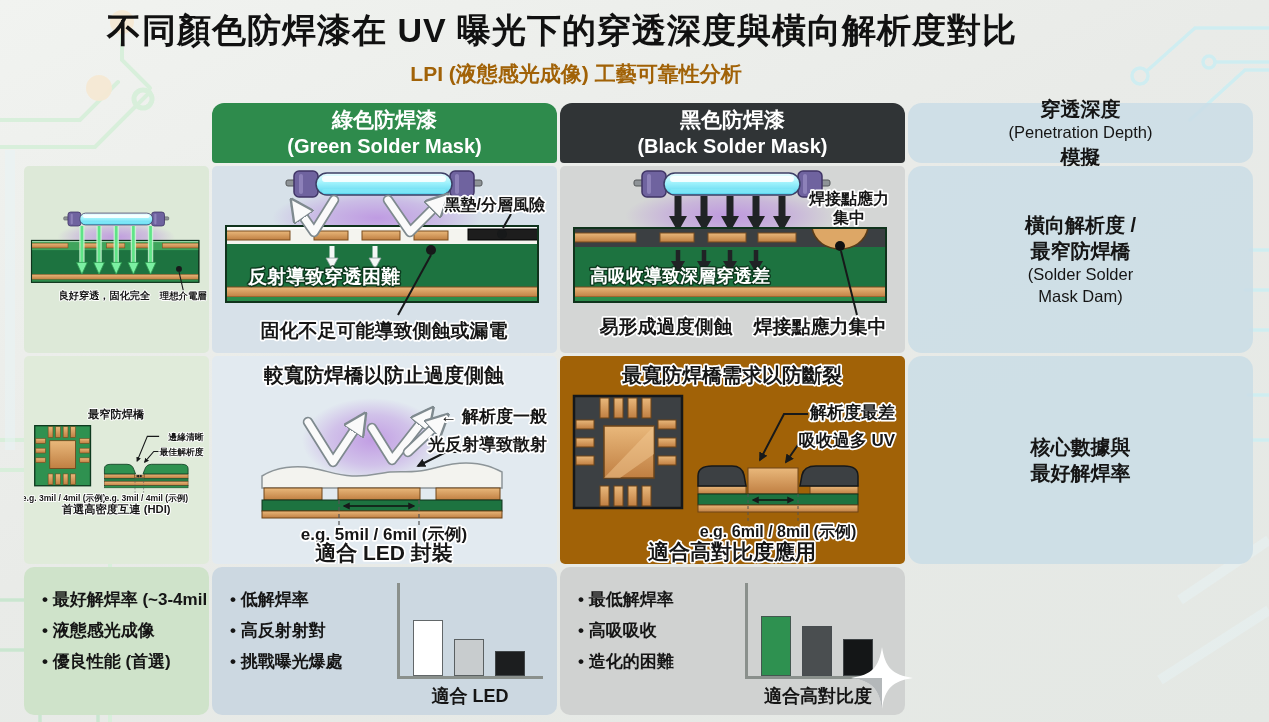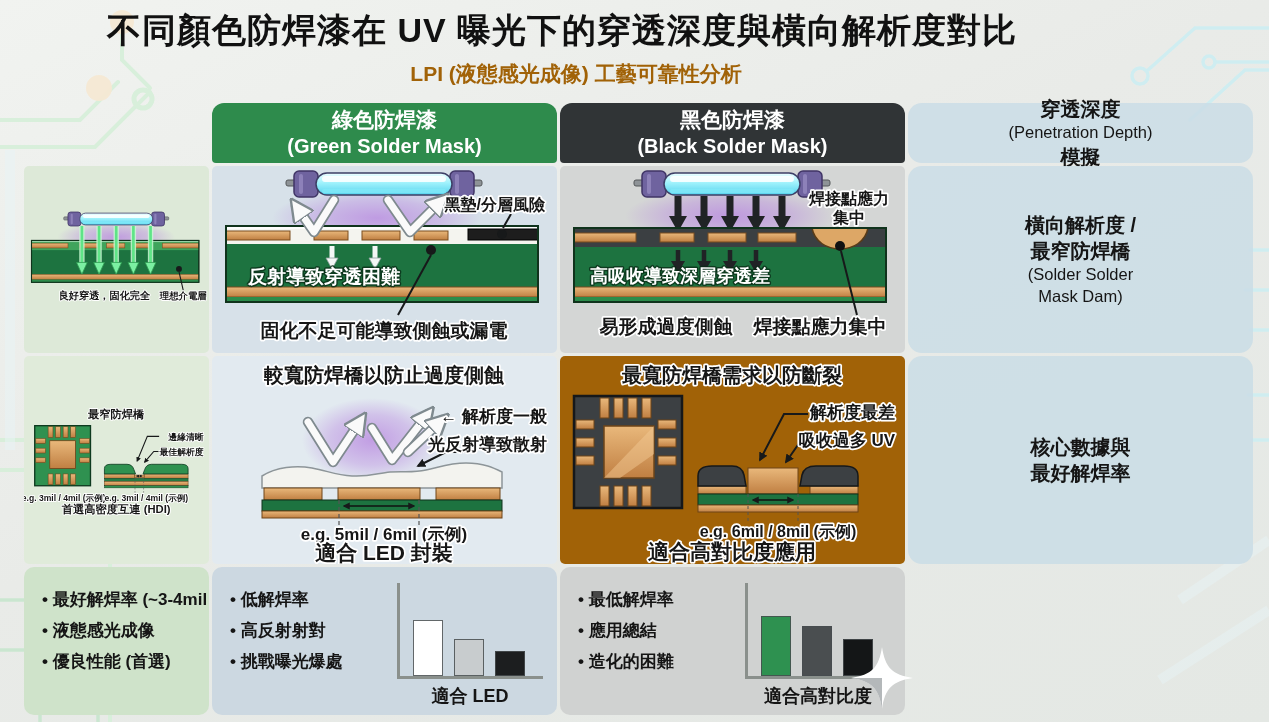--- a/index.html
+++ b/index.html
@@ -460,21 +460,21 @@
         <div class="bar" style="height: 37px; background-color: rgb(200, 204, 206);"></div>
         <div class="bar" style="height: 25px; background-color: rgb(28, 30, 31);"></div>
       </div>
       <div class="chart-label">適合 LED</div>
     </div>
   </div>
 
   <div class="cell sum-cell" style="background:#d0d2d1">
     <div class="bullets">
       <div class="bullet">最低解焊率</div>
-      <div class="bullet">應用總結</div>
+      <div class="bullet">高吸吸收</div>
       <div class="bullet">造化的困難</div>
     </div>
     <div class="chartwrap">
       <div class="axisL bar-axis">
         <div class="bar" style="height: 60px; background-color: rgb(46, 145, 80);"></div>
         <div class="bar" style="height: 50px; background-color: rgb(74, 78, 80);"></div>
         <div class="bar" style="height: 37px; background-color: rgb(20, 22, 23);"></div>
       </div>
       <div class="chart-label">適合高對比度</div>
     </div>

